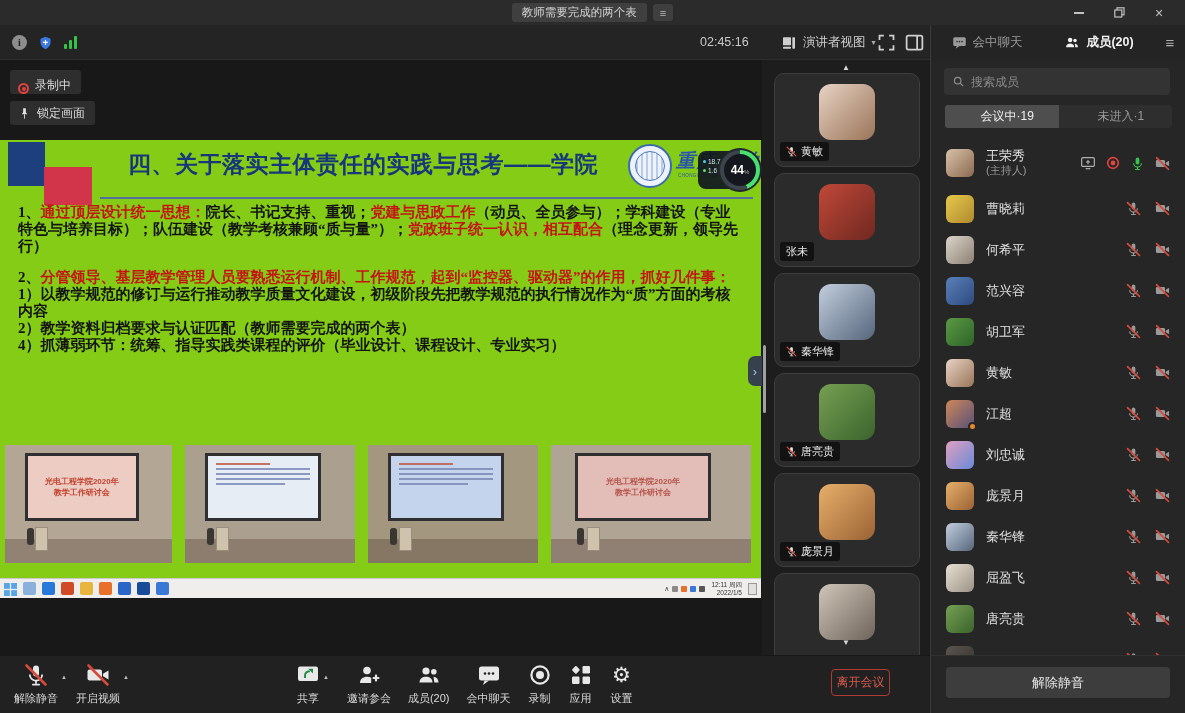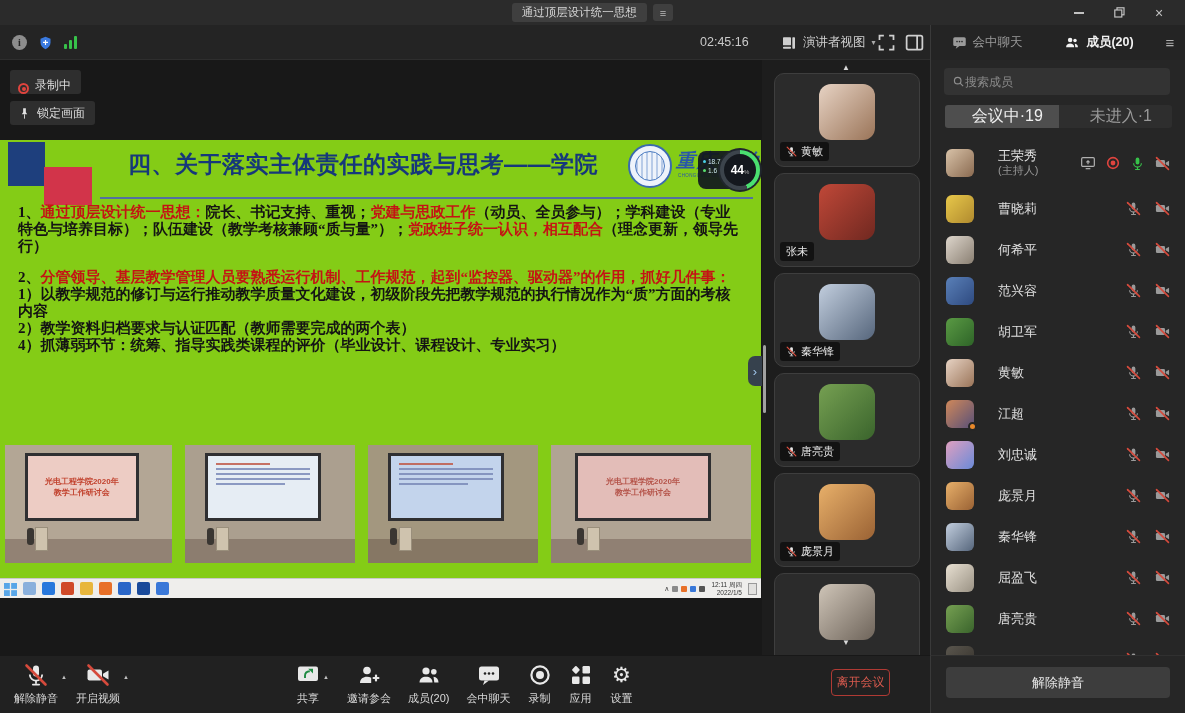--- a/index.html
+++ b/index.html
@@ -115,29 +115,29 @@
   background:rgba(12,12,12,.78); border-radius:3px; padding:2px 6px; font-size:11px; color:#ececec; }
 .tmic { width:11px; height:11px; display:inline-block; }
 .col-arrow { position:absolute; left:0; right:0; text-align:center; color:#d8d8d8; font-size:8px; z-index:5; }
 #thumb-scrollbar { position:absolute; left:1px; top:285px; width:3px; height:68px; background:#b8b8b8;
   border-radius:2px; opacity:.85; z-index:4; }
 
 
 #member-panel { position:absolute; left:930px; top:0; width:255px; height:595px; background:#262626;
   border-left:1px solid #3a3a3a; overflow:hidden; }
 #search-box { position:absolute; left:13px; right:15px; top:8px; height:27px; background:#333;
-  border-radius:4px; display:flex; align-items:center; padding:0 8px; }
+  border-radius:4px; display:flex; align-items:center; gap:6px; padding:0 8px; }
 #search-box input { flex:1; background:transparent; border:none; outline:none; color:#cfcfcf; font-size:12px; }
 #search-box input::placeholder { color:#8a8a8a; }
 #mtabs { position:absolute; left:14px; right:13px; top:45px; height:23px; display:flex; border-radius:3px; overflow:hidden; }
-.mtab { flex:1; display:flex; align-items:center; justify-content:center; font-size:16px;padding-left:11px; }
+.mtab { flex:1; display:flex; align-items:center; justify-content:center; font-size:12px;padding-left:11px; }
 #mtab-active { background:#4e4e4e; color:#f0f0f0; }
 #mtab-inactive { background:#2e2e2e; color:#9a9a9a; }
 #member-list { position:absolute; left:0; right:0; top:78px; bottom:0; overflow:hidden; }
-.mrow { display:flex; align-items:center; padding:0 14px 0 15px; gap:24px; height:41px; }
+.mrow { display:flex; align-items:center; padding:0 14px 0 15px; gap:12px; height:41px; }
 .mrow.host { height:50px; }
 .mav { width:28px; height:28px; border-radius:6px; flex:none; position:relative; }
 .avbadge { position:absolute; right:-3px; bottom:-3px; width:9px; height:9px; border-radius:50%;
   background:#e8882a; border:2px solid #262626; }
 .mname { flex:1; font-size:13px; color:#e0e0e0; line-height:15px; min-width:0; white-space:nowrap; overflow:hidden; }
 .msub { font-size:11px; color:#9a9a9a; }
 .micons { display:flex; align-items:center; gap:13px; flex:none; }
 .micons.hosticons { gap:9px; }
 .mi { width:15px; height:15px; } .ci { width:17px; height:15px; } .hi { width:16px; height:16px; }
 
@@ -156,21 +156,21 @@
 .tcaret { font-size:6px; color:#c0c0c0; margin:11px 1px 0 3px; }
 #leave-btn { position:absolute; left:831px; top:13px; width:59px; height:27px; background:transparent;
   border:1px solid #b03a34; border-radius:4px; color:#d95a4e; font-size:12px; }
 </style>
 </head>
 <body>
 
 <div id="app">
 
   <div id="titlebar">
-    <div class="title-pill">通过顶层设计统一思想</div>
+    <div class="title-pill">教师需要完成的两个表</div>
     <div class="title-menu-pill">
       <span>≡</span>
     </div>
     <div id="win-controls">
       <div class="winbtn">
           <span class="minline"></span>
         </div>
       <div class="winbtn">
         <svg width="11" height="11" viewBox="0 0 11 11">
             <rect x="3" y="0.8" width="7" height="7" fill="none" stroke="#c2c2c2" stroke-width="1.2"></rect>

